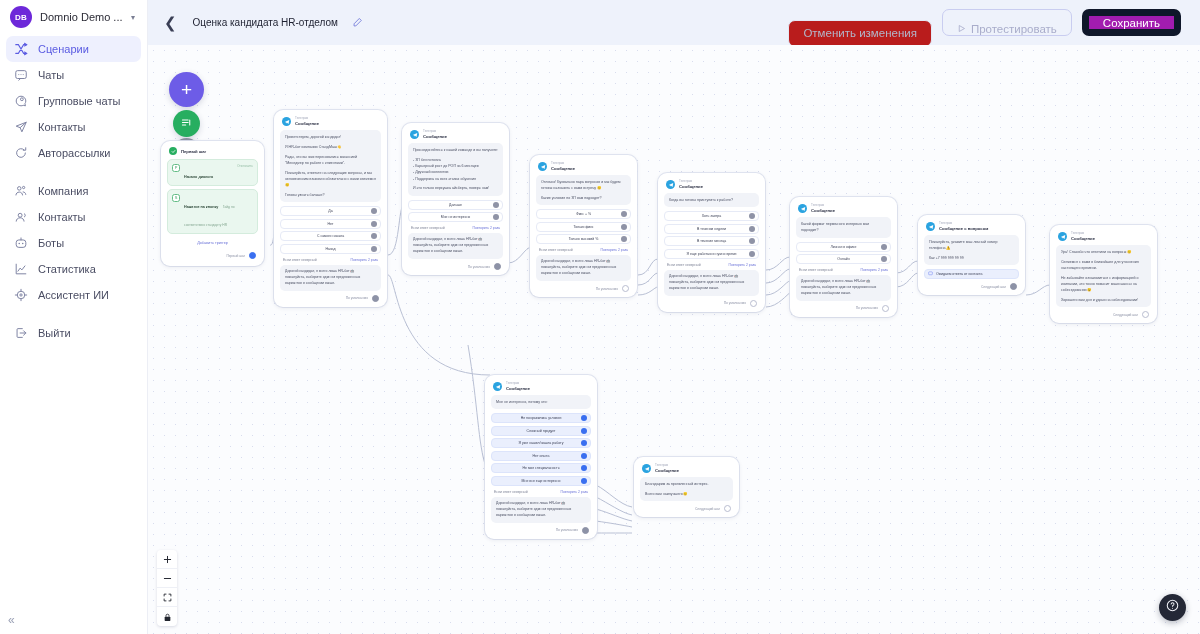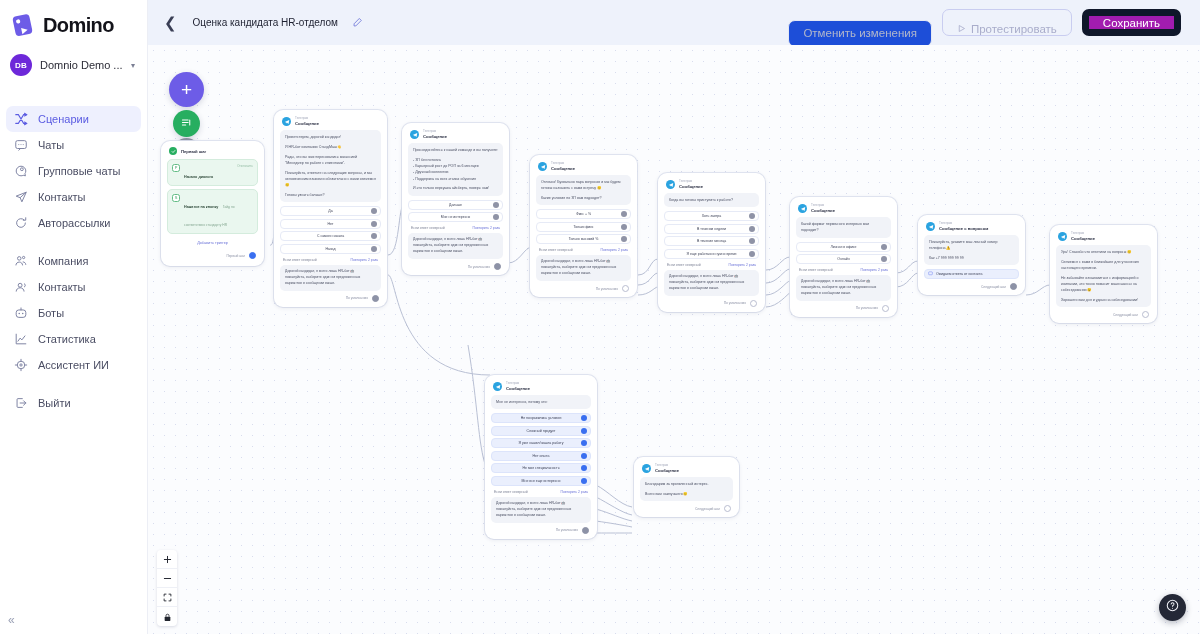--- a/index.html
+++ b/index.html
@@ -25,21 +25,21 @@
     padding: 6px 8px 6px 10px; cursor: pointer;
   }
   .org-avatar {
     width: 22px; height: 22px; flex: 0 0 22px; border-radius: 50%;
     background: #6d28d9; color: #fff; font-size: 8px; font-weight: bold;
     display: flex; align-items: center; justify-content: center; letter-spacing: .3px;
   }
   .org-name { font-size: 11px; color: #2b2b36; flex: 1; white-space: nowrap; overflow: hidden; }
   .org-caret { font-size: 8px; color: #7b7f94; padding-right: 4px; }
 
-  .nav { margin-top: 24px; display: flex; flex-direction: column; }
+  .nav { margin-top: 2px; display: flex; flex-direction: column; }
   .nav-gap { height: 12px; }
   .nav-item {
     display: flex; align-items: center; gap: 10px;
     height: 26px; margin: 0 6px; padding-left: 8px;
     border-radius: 7px; cursor: pointer;
   }
   .nav-item .ico { width: 14px; height: 14px; flex: 0 0 14px; display: flex; align-items: center; justify-content: center; }
   .nav-item .ico svg { display: block; }
   .nav-label { font-size: 11px; color: #4a4d63; white-space: nowrap; }
   .nav-item.active { background: #eef0fe; }
@@ -59,21 +59,21 @@
   }
   .back-btn { color: #3a3f55; font-size: 15px; cursor: pointer; padding: 2px 6px 2px 2px; line-height: 1; }
   .flow-title { font-size: 10px; color: #1d2030; font-weight: 500; }
   .edit-pencil { margin-left: 4px; cursor: pointer; display: inline-flex; }
   .topbar-spacer { flex: 1; }
   .btn {
     height: 27px; border-radius: 7px; font-size: 11.5px;
     display: flex; align-items: center; justify-content: center; gap: 5px;
     padding: 0 14px; cursor: pointer; white-space: nowrap;
   }
-  .btn-ghost { background: #1d4ed8; border: 1px solid #e4e8f5; color: #b2b7ca; margin-top: 21px; }
+  .btn-ghost { background: #b91c1c; border: 1px solid #e4e8f5; color: #b2b7ca; margin-top: 21px; }
   .btn-outline { background: transparent; border: 1px solid #c9cdf0; color: #a9adcb; align-items: flex-end; }
   .btn-primary { background: #a21caf; border: 7px solid #0f172a; color: #fff; font-weight: 500; }
 
   
   .canvas {
     flex: 1; position: relative; overflow: hidden;
     background-color: #fbfcfe;
     background-image: radial-gradient(#d8dced 0.9px, transparent 0.9px);
     background-size: 11px 11px;
   }
@@ -189,32 +189,20 @@
     cursor: pointer; box-shadow: 0 2px 6px rgba(20,25,50,.3);
   }
 </style>
 </head>
 <body>
 
 <div class="app">
 
   <aside class="sidebar">
 
-    <div class="brand">
-      <span class="brand-logo">
-        <svg width="26" height="26" viewBox="0 0 26 26">
-          <g transform="rotate(-12 13 13)">
-            <rect x="4" y="3" width="17" height="20" rx="4" fill="#6d5ce7"></rect>
-            <circle cx="9" cy="8.5" r="2.1" fill="#fff"></circle>
-            <path d="M10.5 15.5 l6 3.2 l-6 3.2 z" fill="#fff"></path>
-          </g>
-        </svg>
-      </span>
-      <span class="brand-name">Domino</span>
-    </div>
 
     <div class="org-row">
       <span class="org-avatar">DB</span>
       <span class="org-name">Domnio Demo ...</span>
       <span class="org-caret">▾</span>
     </div>
 
     <nav class="nav">
 
       <div class="nav-item active">

